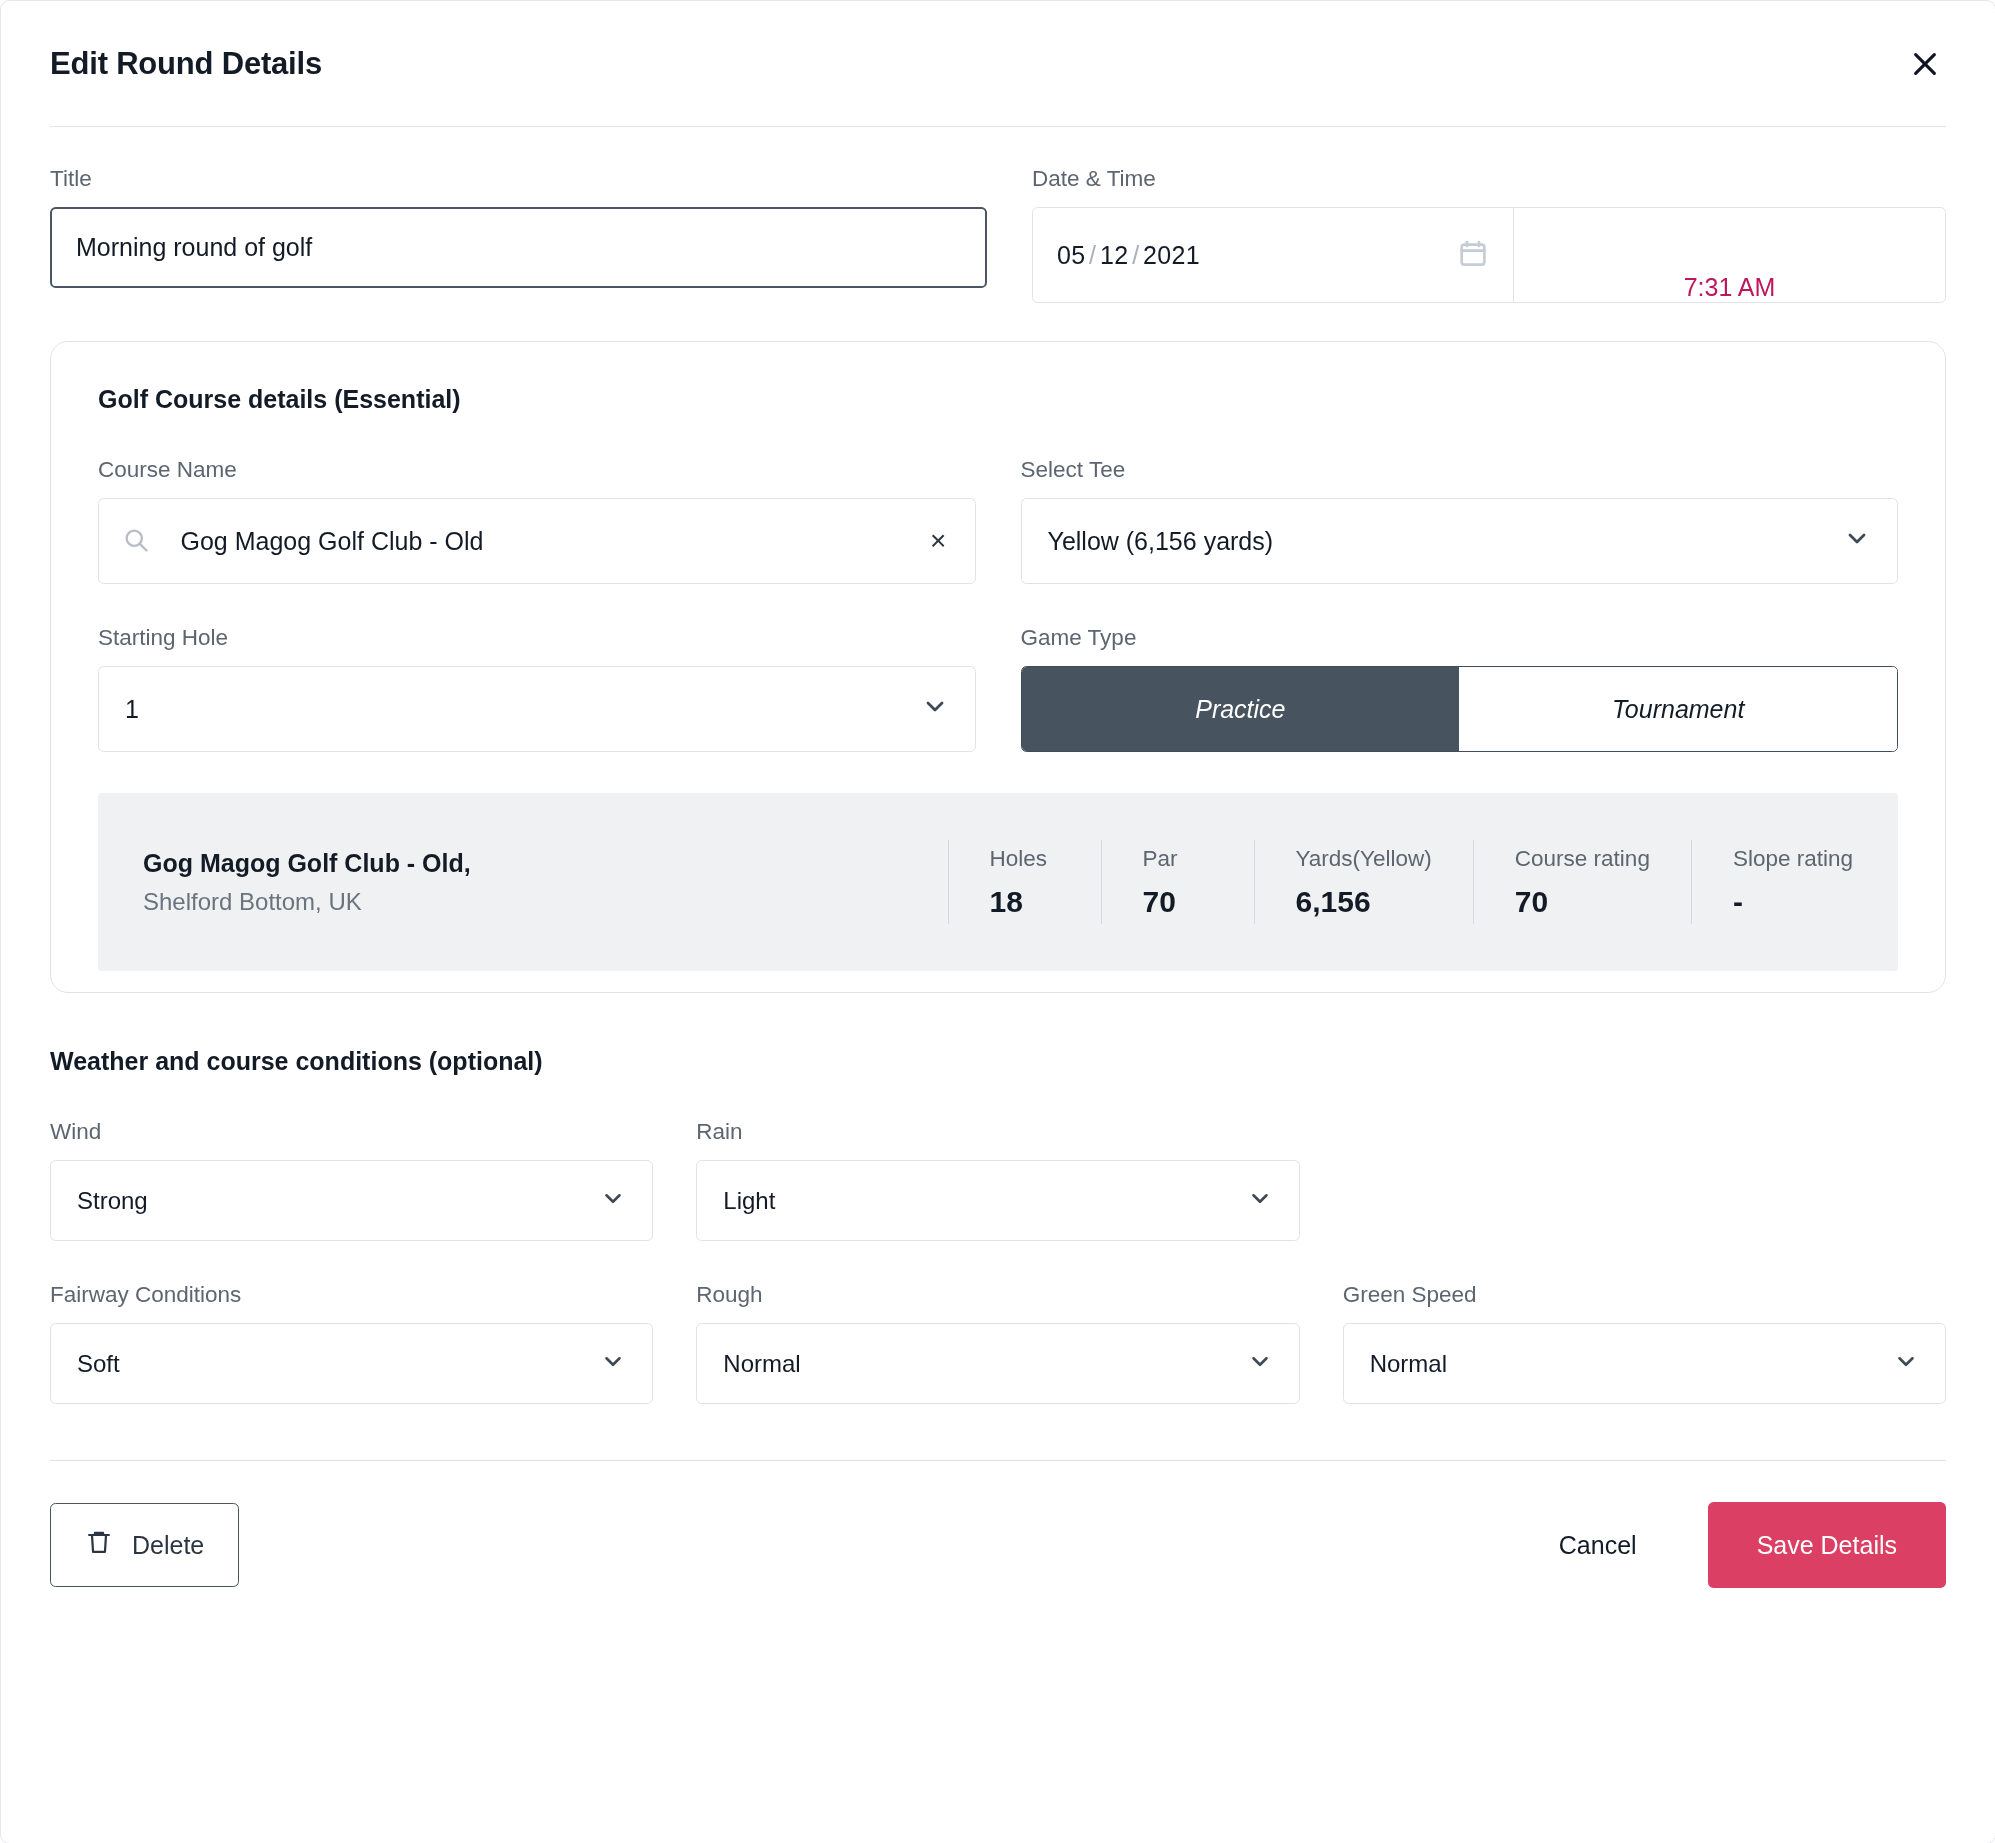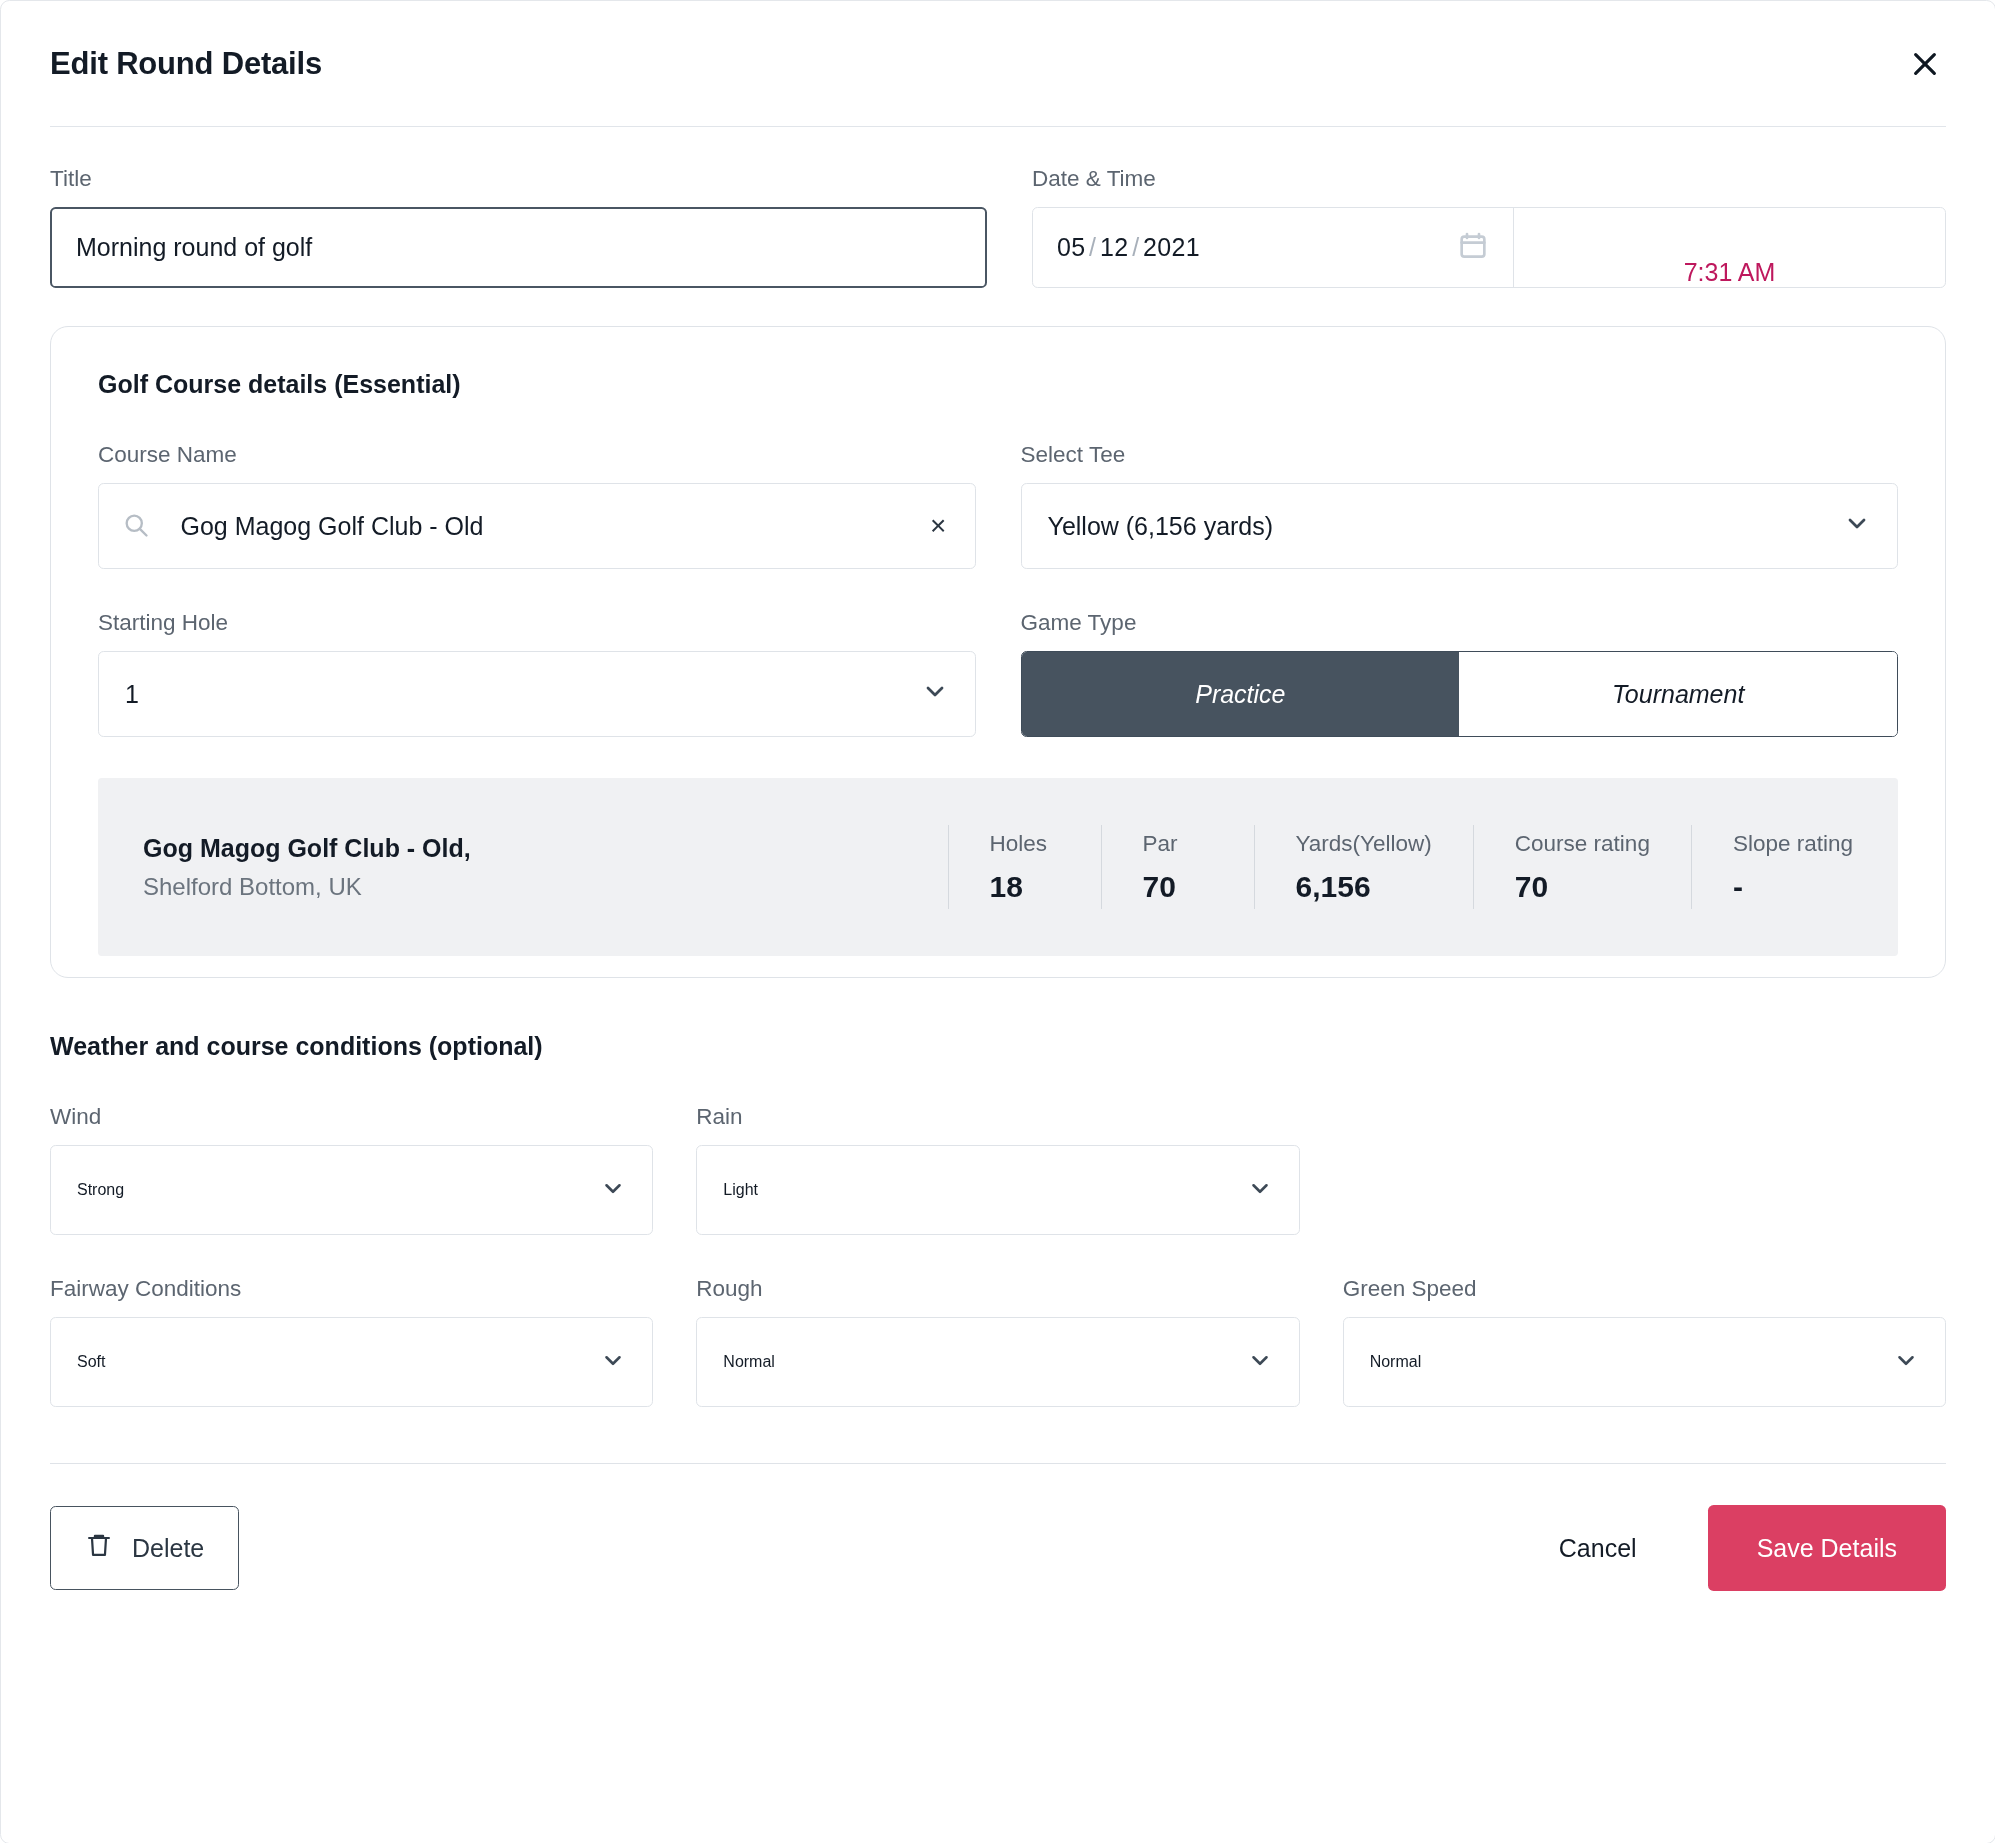--- a/index.html
+++ b/index.html
@@ -64,21 +64,21 @@
   .top-row {
     display: flex;
     gap: 45px;
     padding-top: 39px;
   }
   .col-title { width: 937px; }
   .col-date  { flex: 1; }
 
   .datetime-wrap {
     display: flex;
-    height: 81px;
+    height: 96px;
     border: 1.9px solid #dfe3e8;
     border-radius: 5.6px;
     overflow: hidden;
   }
   .date-part {
     flex: 1;
     display: flex;
     align-items: center;
     justify-content: space-between;
     padding: 0 24px;
@@ -133,21 +133,21 @@
     display: flex;
     align-items: center;
     justify-content: space-between;
     padding: 0 26px;
     font-size: 25px;
     color: #131b26;
     background: #fff;
     cursor: pointer;
     gap: 20px;
   }
-  .select-sm { height: 90px; font-size: 16px; }
+  .select-sm { height: 81px; font-size: 24px; }
 
   .row-gap { margin-top: 41px; }
 
   
   .segmented {
     display: flex;
     height: 86px;
     border: 1.9px solid #3f4c59;
     border-radius: 5.6px;
     overflow: hidden;

